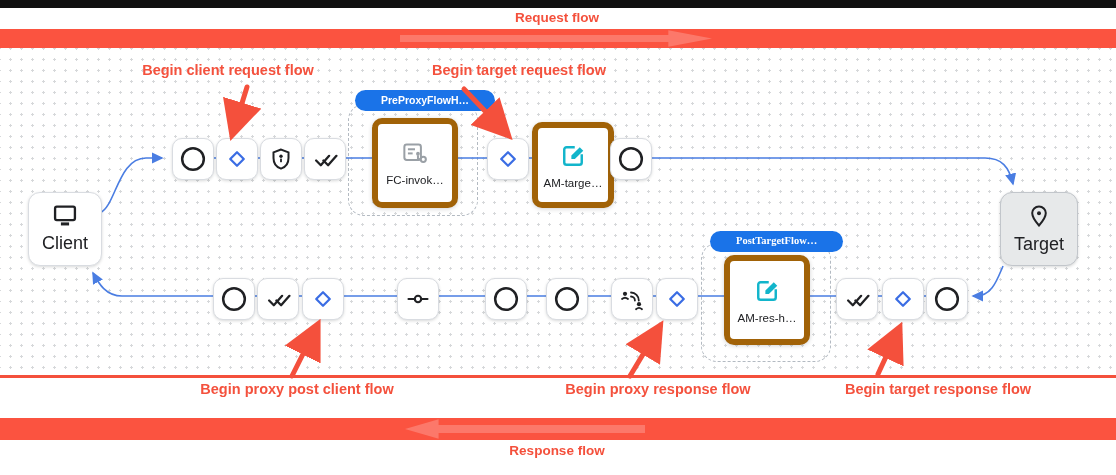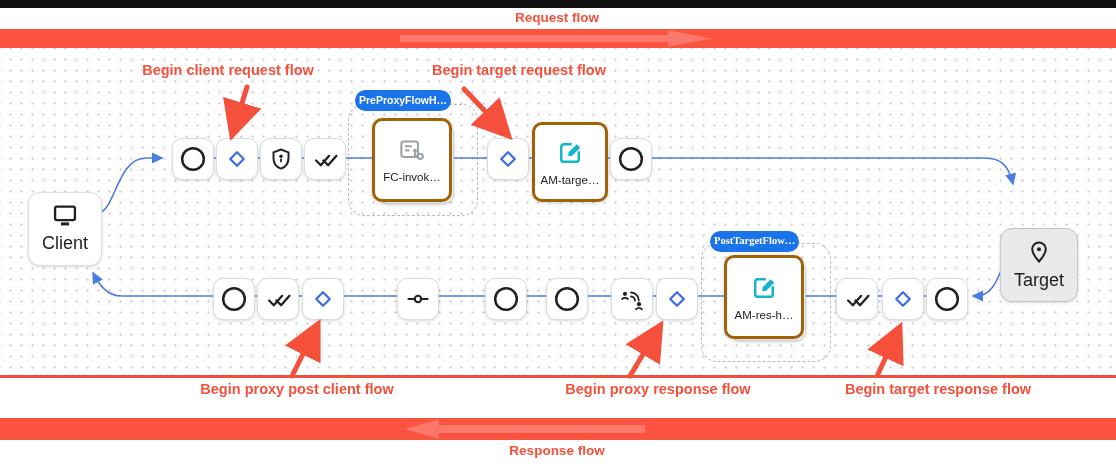--- a/index.html
+++ b/index.html
@@ -19,32 +19,32 @@
     clip-path:polygon(100% 32%,14% 32%,14% 6%,0 50%,14% 94%,14% 68%,100% 68%);}
   .redline{left:0;top:375px;width:1116px;height:3px;background:#f4503c;}
   
   .dots{left:0;top:48px;width:1116px;height:327px;
     background-image:radial-gradient(circle,#d6d8da 1.2px,transparent 1.4px);
     background-size:11px 11px;background-position:5px 6px;}
   
   .dashed{border:1.6px dashed #b3bac2;border-radius:16px;}
   .node{width:40px;height:40px;background:#fff;border:1px solid #d9dce1;border-radius:10px;
     box-shadow:0 1px 3px rgba(60,64,67,.2);display:flex;align-items:center;justify-content:center;}
-  .card{background:#fff;border:3px solid #a16207;border-radius:10px;
+  .card{background:#fff;border:6px solid #a16207;border-radius:10px;
     box-shadow:0 1px 4px rgba(60,64,67,.22);display:flex;flex-direction:column;
     align-items:center;justify-content:center;gap:7px;}
   .card-label{font-size:11.5px;color:#202124;white-space:nowrap;}
   .card-behind{background:#fff;border:1px solid #d9dce1;border-radius:10px;
     box-shadow:0 1px 3px rgba(60,64,67,.18);}
   .endpoint{width:72px;height:72px;background:#fff;border:1px solid #d9dce1;border-radius:12px;
     box-shadow:0 1px 3px rgba(60,64,67,.2);display:flex;flex-direction:column;align-items:center;
     justify-content:center;gap:5px;font-size:18px;color:#202124;}
   .endpoint.gray{background:#e7e9ea;border-color:#c2c6cb;}
   .badge{background:#1a73e8;color:#fff;font-weight:bold;font-size:10.5px;line-height:1;
-    padding:5px 4px;border-radius:11px;white-space:nowrap;z-index:5;}
+    padding:5px 26px;border-radius:11px;white-space:nowrap;z-index:5;}
   .ann-label{color:#f4513d;font-weight:bold;font-size:14.5px;white-space:nowrap;
     transform:translateX(-50%);z-index:7;}
   svg.overlay{left:0;top:0;pointer-events:none;}
   .z1{z-index:1}.z2{z-index:2}.z3{z-index:3}.z6{z-index:6}
 </style>
 </head>
 <body>
 
 <div class="stage">
 
@@ -68,21 +68,21 @@
   </svg>
 
   <div class="abs endpoint z3" style="left:28px;top:192px;">
     <svg width="28" height="24" viewBox="0 0 24 20">
       <rect x="3.5" y="2" width="17" height="11.5" rx="1.5" fill="none" stroke="#202124" stroke-width="2"></rect>
       <rect x="8.5" y="15.5" width="7" height="2.6" fill="#202124"></rect>
     </svg>
     <span>Client</span>
   </div>
 
-  <div class="abs endpoint gray z3" style="left:1000px;top:192px;width:76px;margin-top:36px;">
+  <div class="abs endpoint gray z3" style="left:1000px;top:192px;width:76px;">
     <svg width="24" height="26" viewBox="0 0 24 24">
       <path d="M12 2.5 c-3.8 0 -6.8 2.9 -6.8 6.6 c0 4.9 6.8 12.4 6.8 12.4 s6.8 -7.5 6.8 -12.4 c0 -3.7 -3 -6.6 -6.8 -6.6 z" fill="none" stroke="#202124" stroke-width="2"></path>
       <circle cx="12" cy="9.2" r="2" fill="#202124"></circle>
     </svg>
     <span>Target</span>
   </div>
 
   <div class="abs node z3" style="left:172px;top:138px;">
     <svg width="26" height="26" viewBox="0 0 24 24">
       <circle cx="12" cy="12" r="10" fill="none" stroke="#202124" stroke-width="2.3"></circle>

